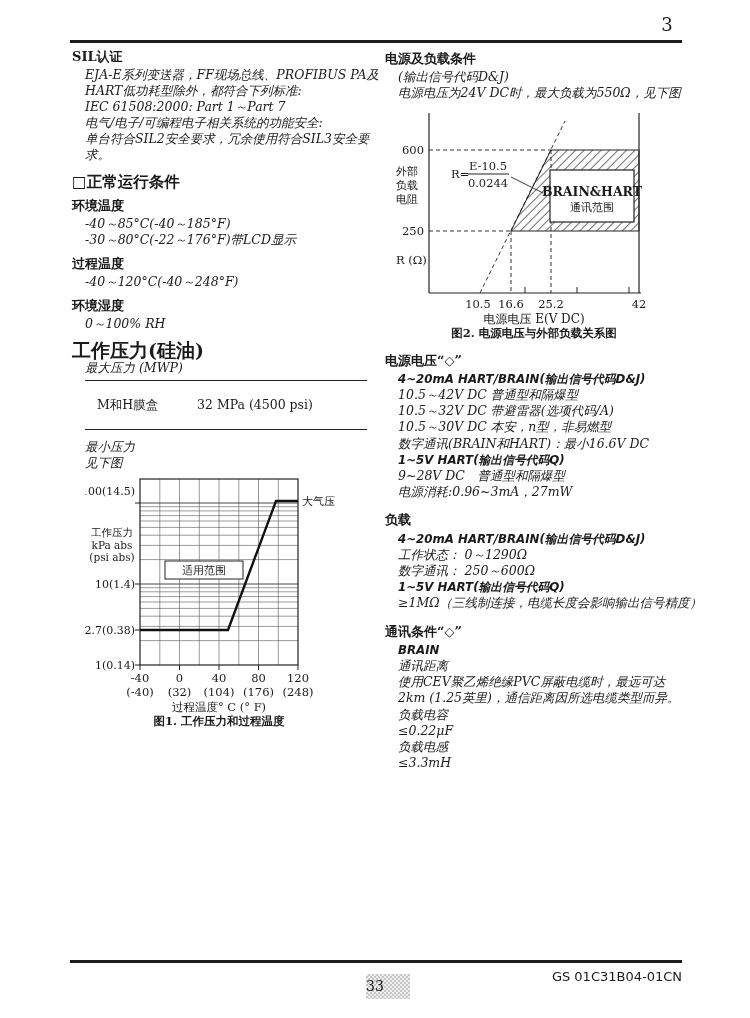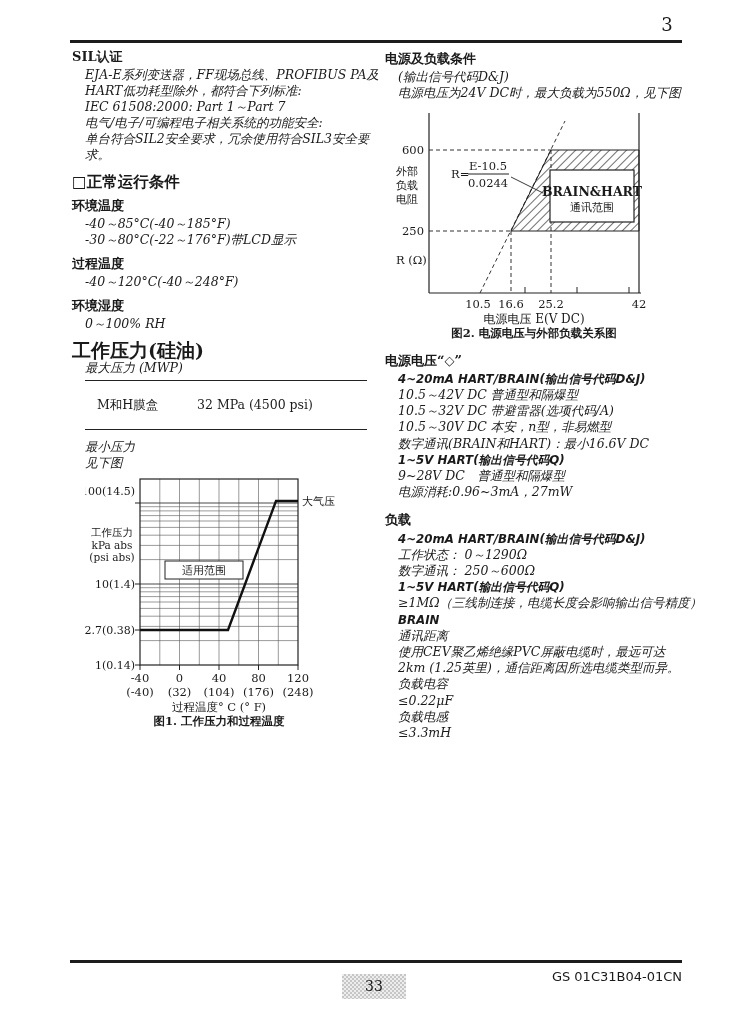--- a/index.html
+++ b/index.html
@@ -4,22 +4,22 @@
 <style>
   html,body{margin:0;padding:0;background:#fff;}
   .page{position:relative;width:750px;height:1018px;background:#fff;overflow:hidden;
         font-family:"DejaVu Serif","Liberation Serif",serif;color:#1a1a1a;}
   .rule{position:absolute;left:70px;width:612px;height:3px;background:#1c1c1c;}
   #top-rule{top:40px;}
   #bottom-rule{top:960px;}
   #header-num{position:absolute;top:14px;left:652px;width:30px;text-align:center;font-size:18px;}
   #footer-doc{position:absolute;top:969px;left:460px;width:222px;text-align:right;
               font-family:"DejaVu Sans","Liberation Sans",sans-serif;font-size:13px;}
-  #footer-page{position:absolute;top:974px;left:342px;width:64px;height:25px;line-height:25px;
-               text-align:center;font-size:14px;background:#d9d9d9;
+  #footer-page{position:absolute;top:974px;left:366px;width:44px;height:25px;line-height:25px;
+               text-align:left;font-size:14px;background:#d9d9d9;
                background-image:repeating-conic-gradient(#c6c6c6 0% 25%, #ededed 0% 50%);
                background-size:4px 4px;}
   #left-col{position:absolute;left:72px;top:47px;width:308px;font-size:12.5px;line-height:16px;}
   #right-col{position:absolute;left:385px;top:49px;width:330px;font-size:12.5px;line-height:16.2px;}
   .h0{font-weight:700;font-size:13px;margin:2px 0 2px;}
   .h{font-weight:700;font-size:13px;margin:8px 0 2px;}
   .hmid{font-weight:700;font-size:19px;margin:10px 0 2px;}
   .hbig{font-weight:700;font-size:15.5px;margin:11px 0 6px;}
   .ind{margin-left:13px;font-style:italic;}
   .sans{font-family:"DejaVu Sans","Liberation Sans",sans-serif;font-size:11.8px;font-weight:600;}
@@ -211,20 +211,21 @@
     <div class="ind">9~28V DC　普通型和隔爆型</div>
     <div class="ind">电源消耗:0.96~3mA，27mW</div>
 
     <div class="h" style="margin-top:12px;">负载</div>
     <div class="ind sans">4~20mA HART/BRAIN(输出信号代码D&amp;J)</div>
     <div class="ind">工作状态： 0～1290Ω</div>
     <div class="ind">数字通讯： 250～600Ω</div>
     <div class="ind sans">1~5V HART(输出信号代码Q)</div>
     <div class="ind">≥1MΩ（三线制连接，电缆长度会影响输出信号精度）</div>
 
+    <div class="h" style="margin-top:12px;">通讯条件“◇”</div>
     <div class="ind sans">BRAIN</div>
     <div class="ind sub-bold">通讯距离</div>
     <div class="ind">使用CEV聚乙烯绝缘PVC屏蔽电缆时，最远可达</div>
     <div class="ind">2km (1.25英里)，通信距离因所选电缆类型而异。</div>
     <div class="ind sub-bold">负载电容</div>
     <div class="ind">≤0.22μF</div>
     <div class="ind sub-bold">负载电感</div>
     <div class="ind">≤3.3mH</div>
   </div>
 

